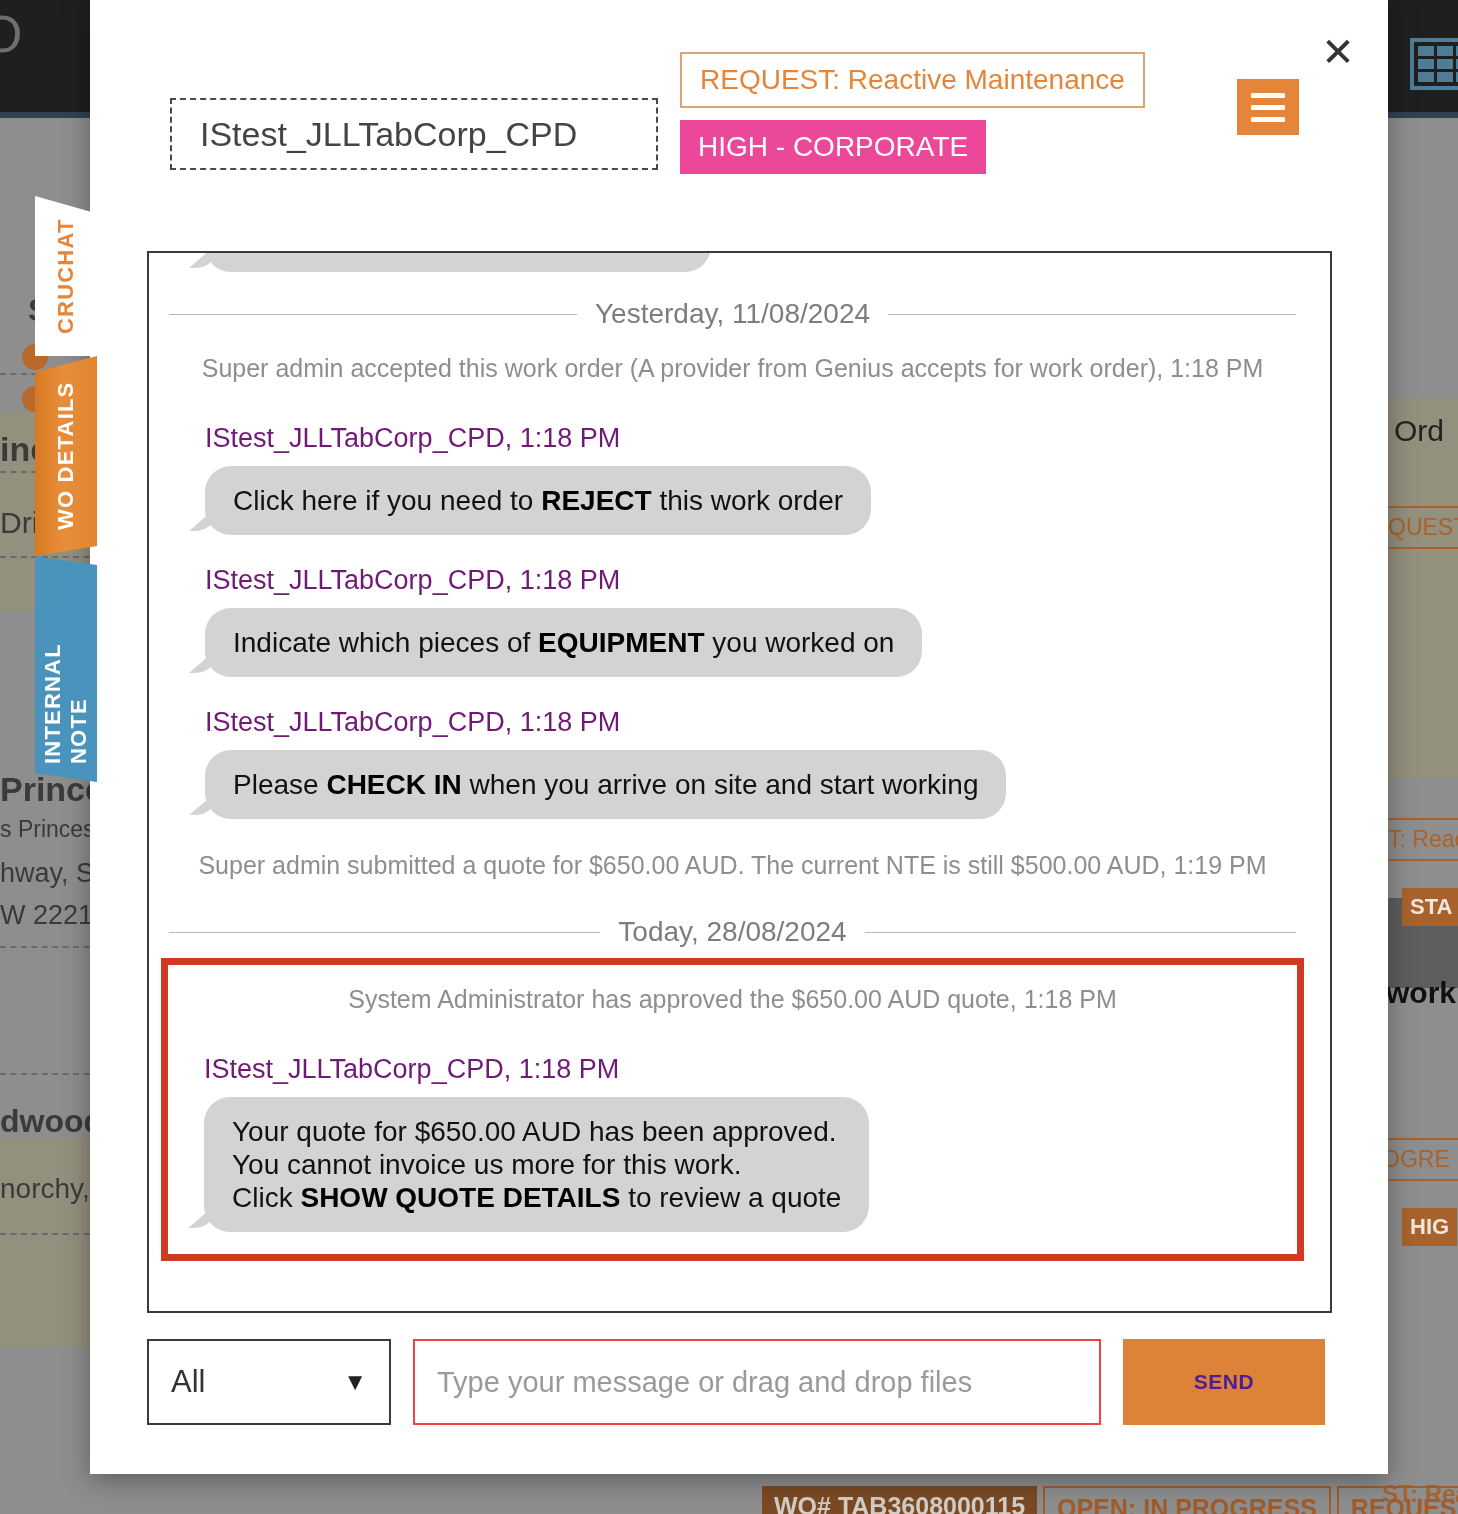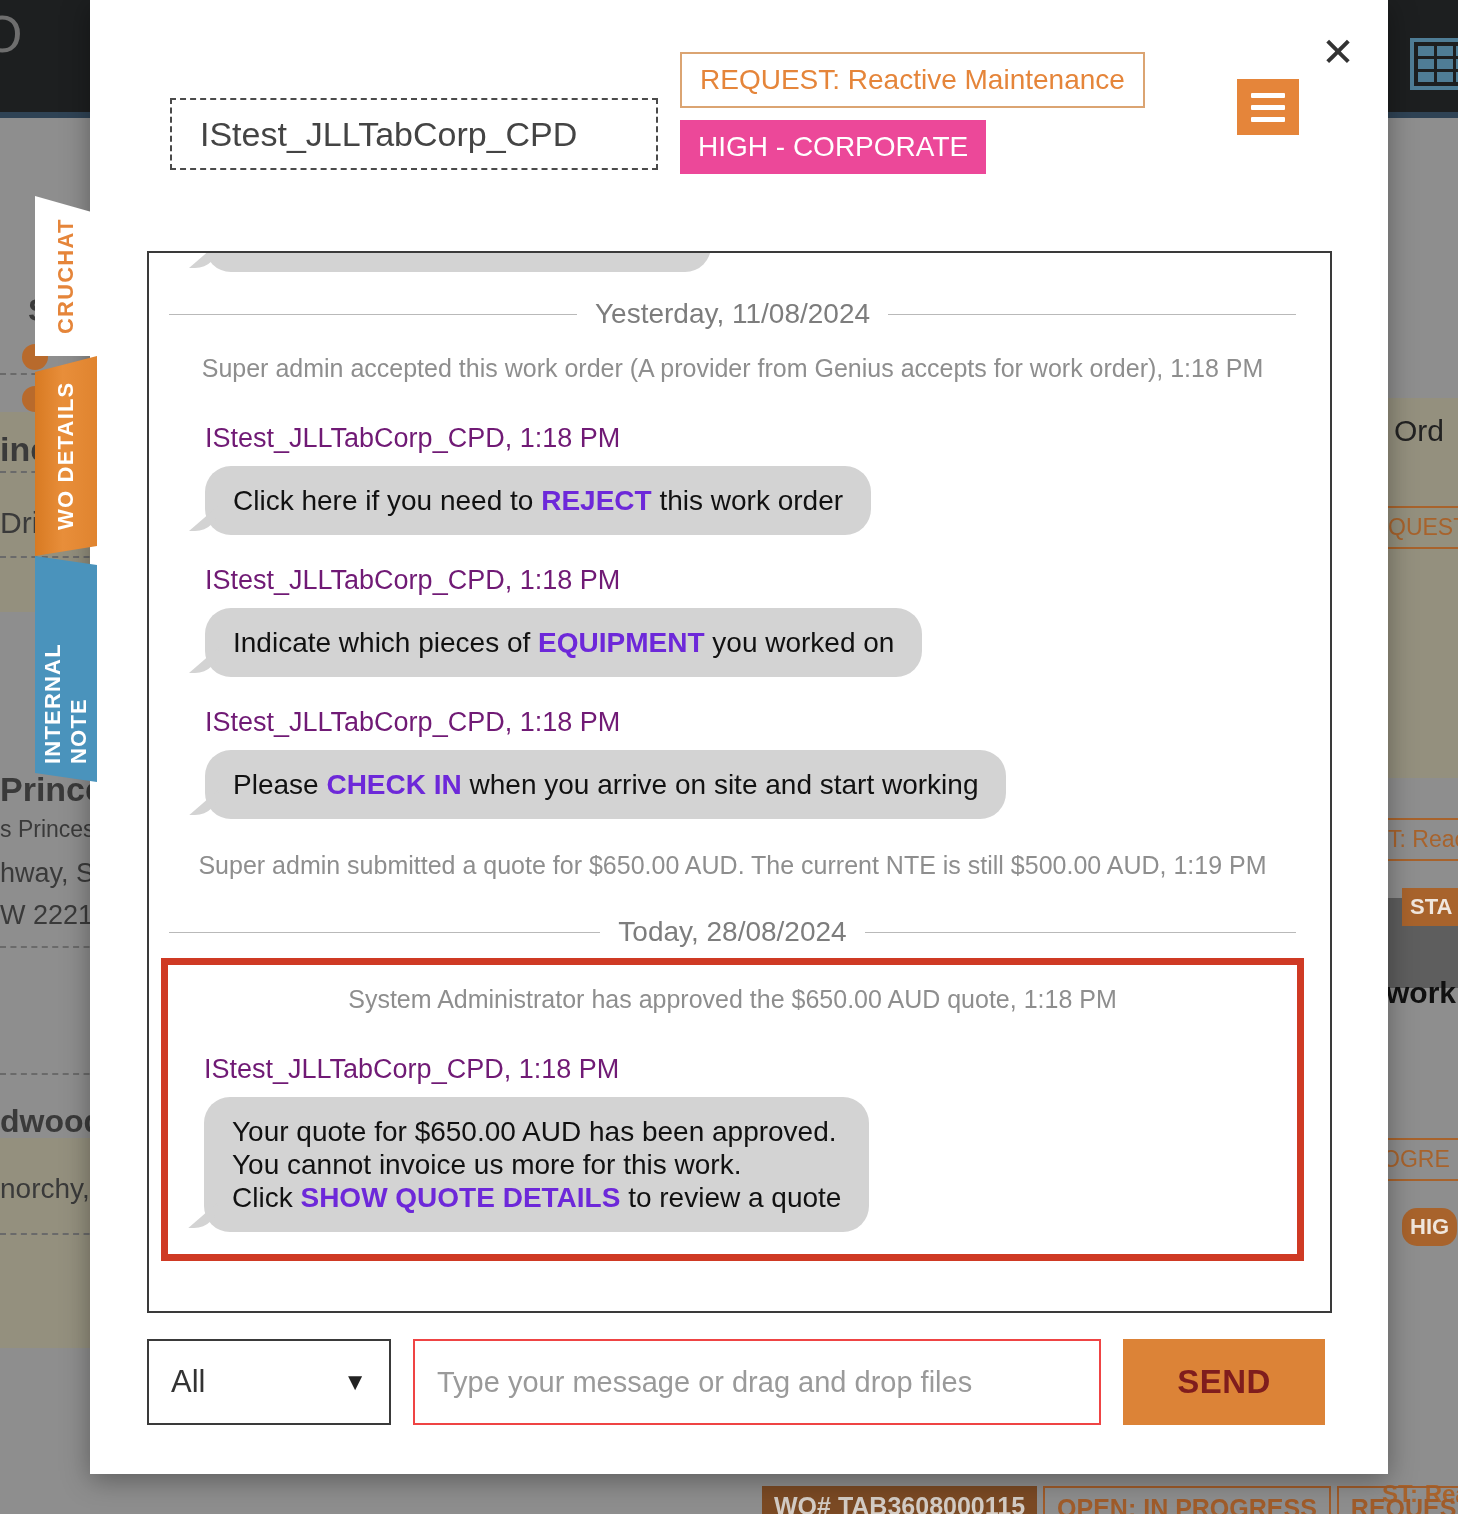--- a/index.html
+++ b/index.html
@@ -367,21 +367,21 @@
     content: "";
     position: absolute;
     left: -16px;
     bottom: 4px;
     width: 30px;
     height: 26px;
     background: #d3d3d3;
     border-bottom-right-radius: 24px;
     clip-path: polygon(100% 0, 100% 100%, 0 100%);
   }
-  .hl { color: #6d28d9; font-weight: 700; }
+  .hl { color: #000000; font-weight: 700; }
 
   .bubble-cut {
     margin-top: -40px;
   }
 
   
   #highlight-box {
     position: relative;
     border: 7px solid #cf3a24;
     margin: 0 -8px 0 -8px;
@@ -422,23 +422,23 @@
     align-items: center;
     padding: 0 22px;
   }
   #message-input .ph {
     font-size: 29px;
     color: #9a9a9a;
   }
   #send-btn {
     width: 202px;
     background: #dc8337;
-    color: #7f1d1d;
+    color: #4c1d95;
     font-weight: 700;
-    font-size: 33px;
+    font-size: 21px;
     letter-spacing: 0.5px;
     display: flex;
     align-items: center;
     justify-content: center;
     cursor: pointer;
   }
 </style>
 </head>
 <body>
 
@@ -492,21 +492,21 @@
     <div class="bgr-band" style="top:280px; height:140px; background:#94907e;"></div>
     <div class="bgr-band" style="top:420px; height:240px; background:#94907e;"></div>
     <div class="bgr-band" style="top:780px; height:90px; background:#5e5e5e;"></div>
 
     <div class="bgr-text" style="left:6px; top:296px; color:#222;">Ord</div>
     <div class="bgr-outline" style="left:-4px; top:388px; width:80px;">QUEST:</div>
     <div class="bgr-outline" style="left:-4px; top:700px; width:80px;">T: Reac</div>
     <div class="bgr-badge" style="left:14px; top:770px;">STA</div>
     <div class="bgr-text" style="left:-2px; top:858px; color:#111; font-weight:700;">work</div>
     <div class="bgr-outline" style="left:-10px; top:1020px; width:86px;">OGRE</div>
-    <div class="bgr-badge" style="left:14px; top:1090px;border-radius:15px;">HIG</div>
+    <div class="bgr-badge" style="left:14px; top:1090px;">HIG</div>
     <div class="bgr-text" style="left:-6px; top:1362px; color:#a8632c; font-weight:700; font-size:24px;">ST: Reac</div>
   </div>
 
   <div class="bg-bottom-row">
     <div class="bbr-solid">WO# TAB3608000115</div>
     <div class="bbr-outline">OPEN: IN PROGRESS</div>
     <div class="bbr-outline">REQUEST: Reac</div>
   </div>
 </div>
 

